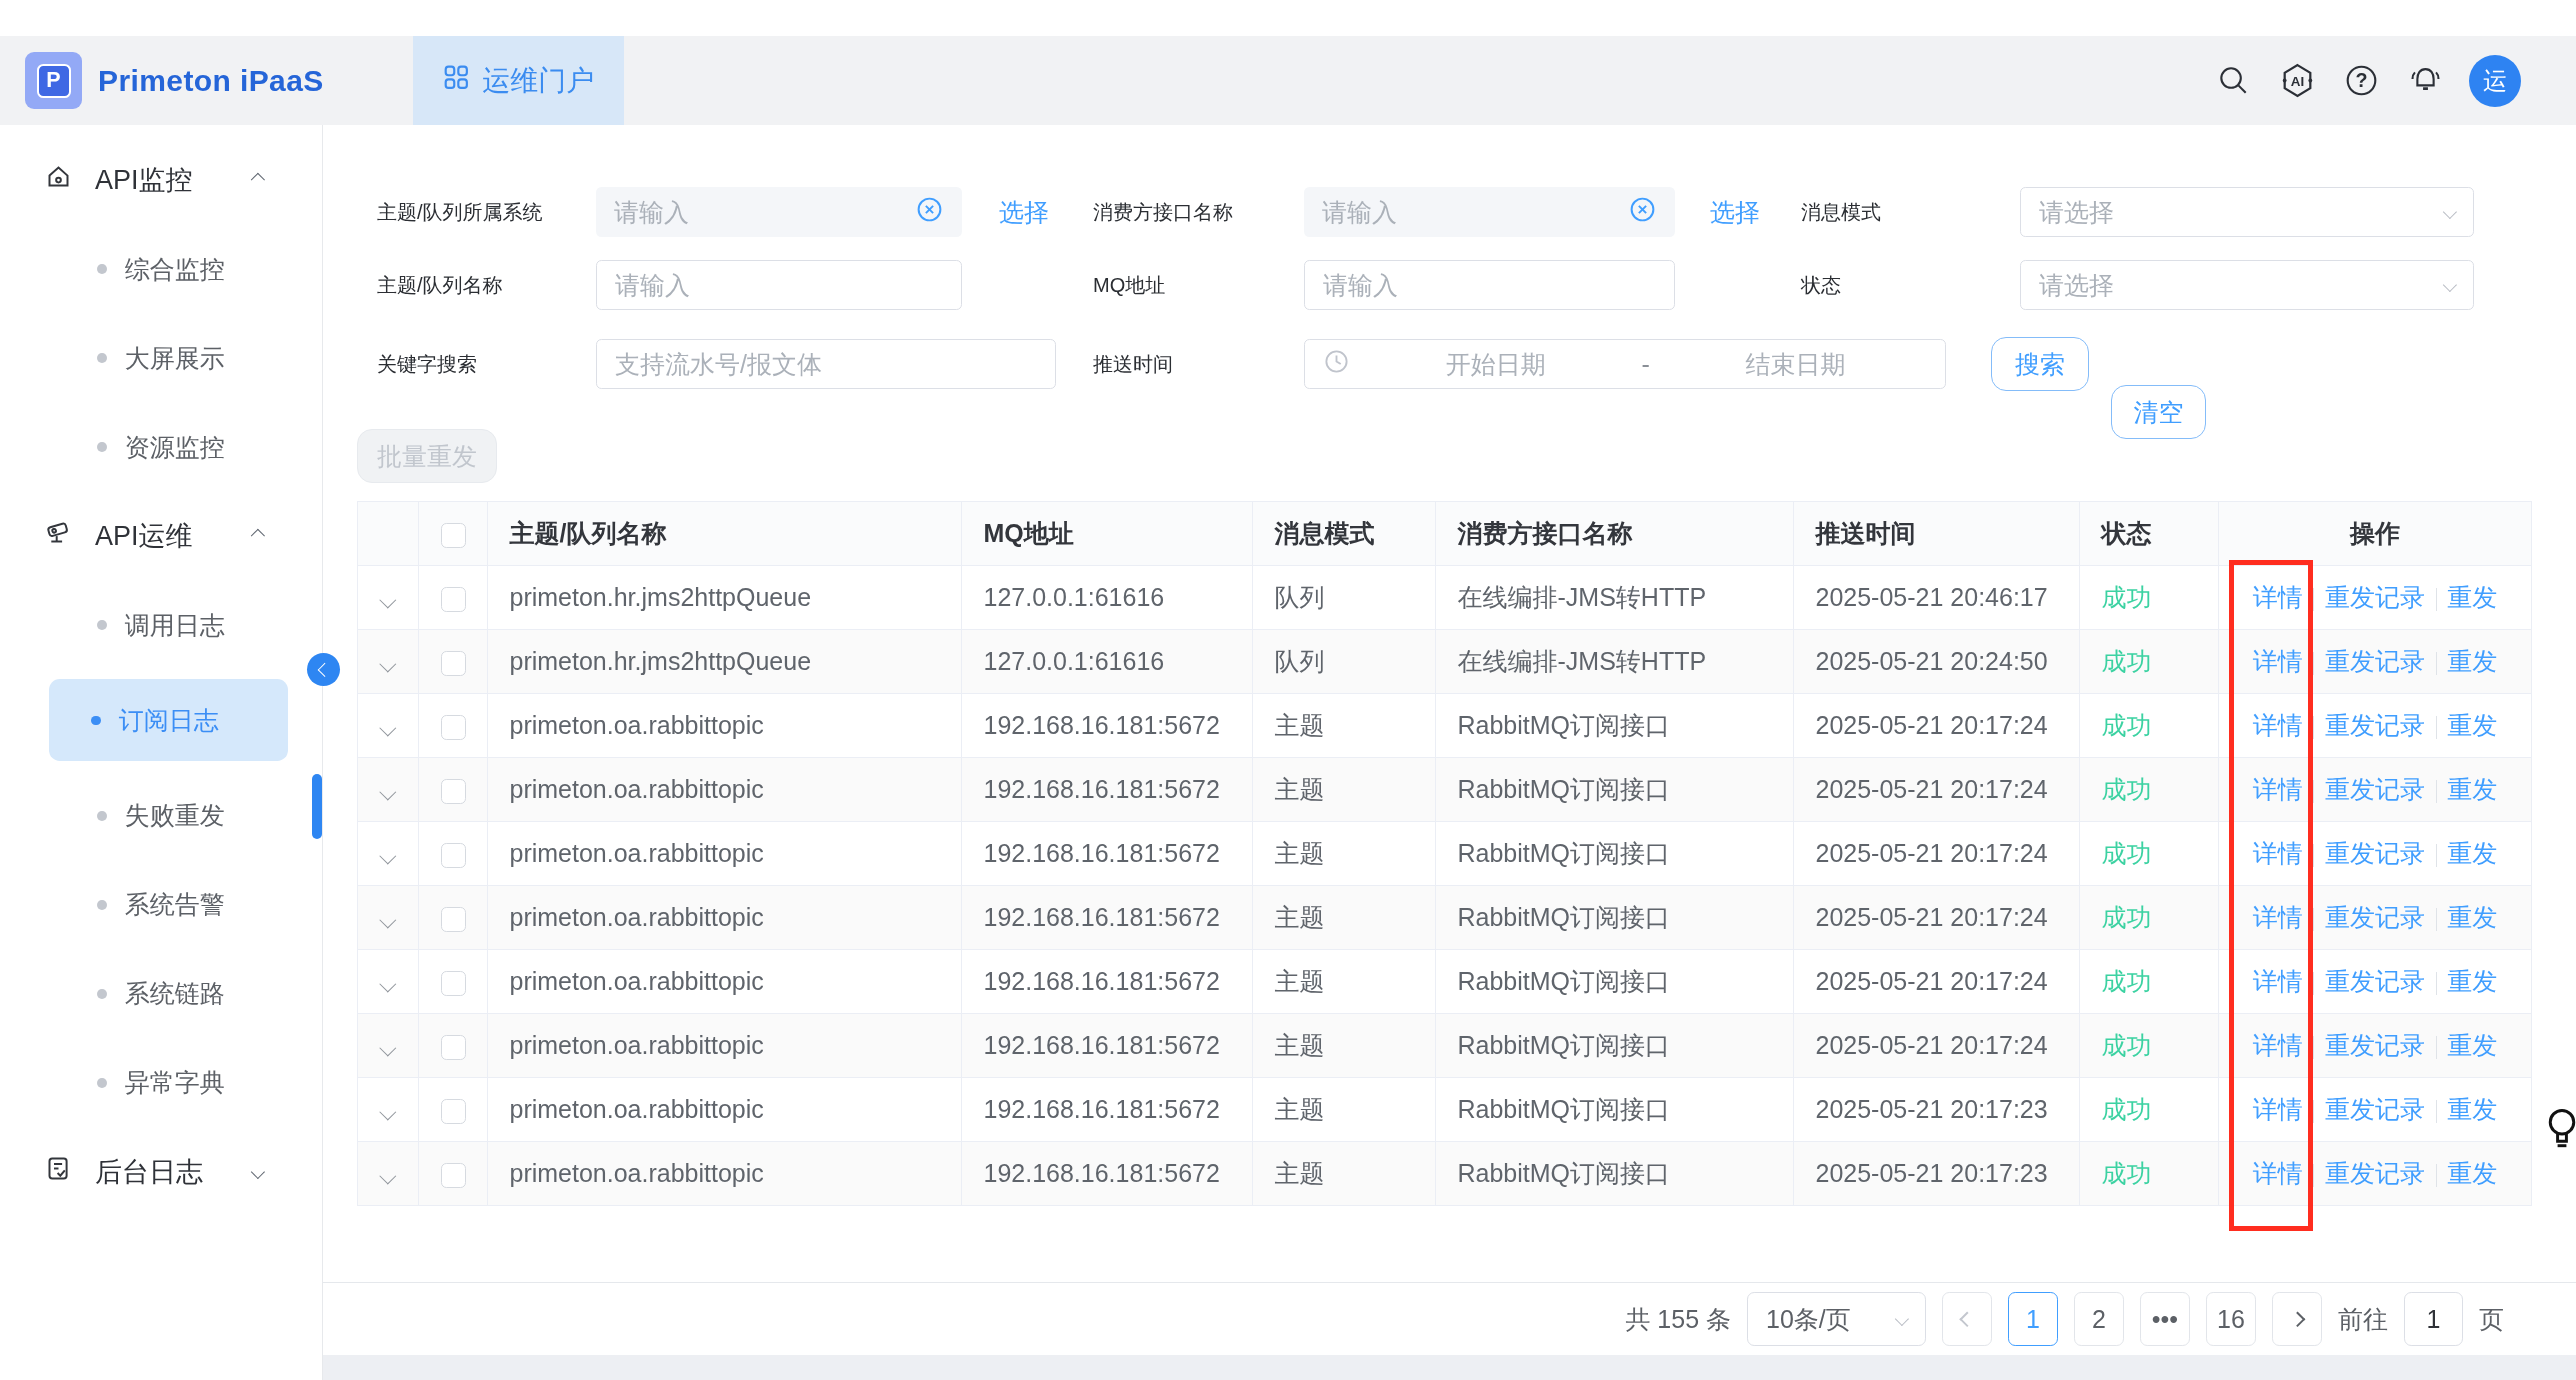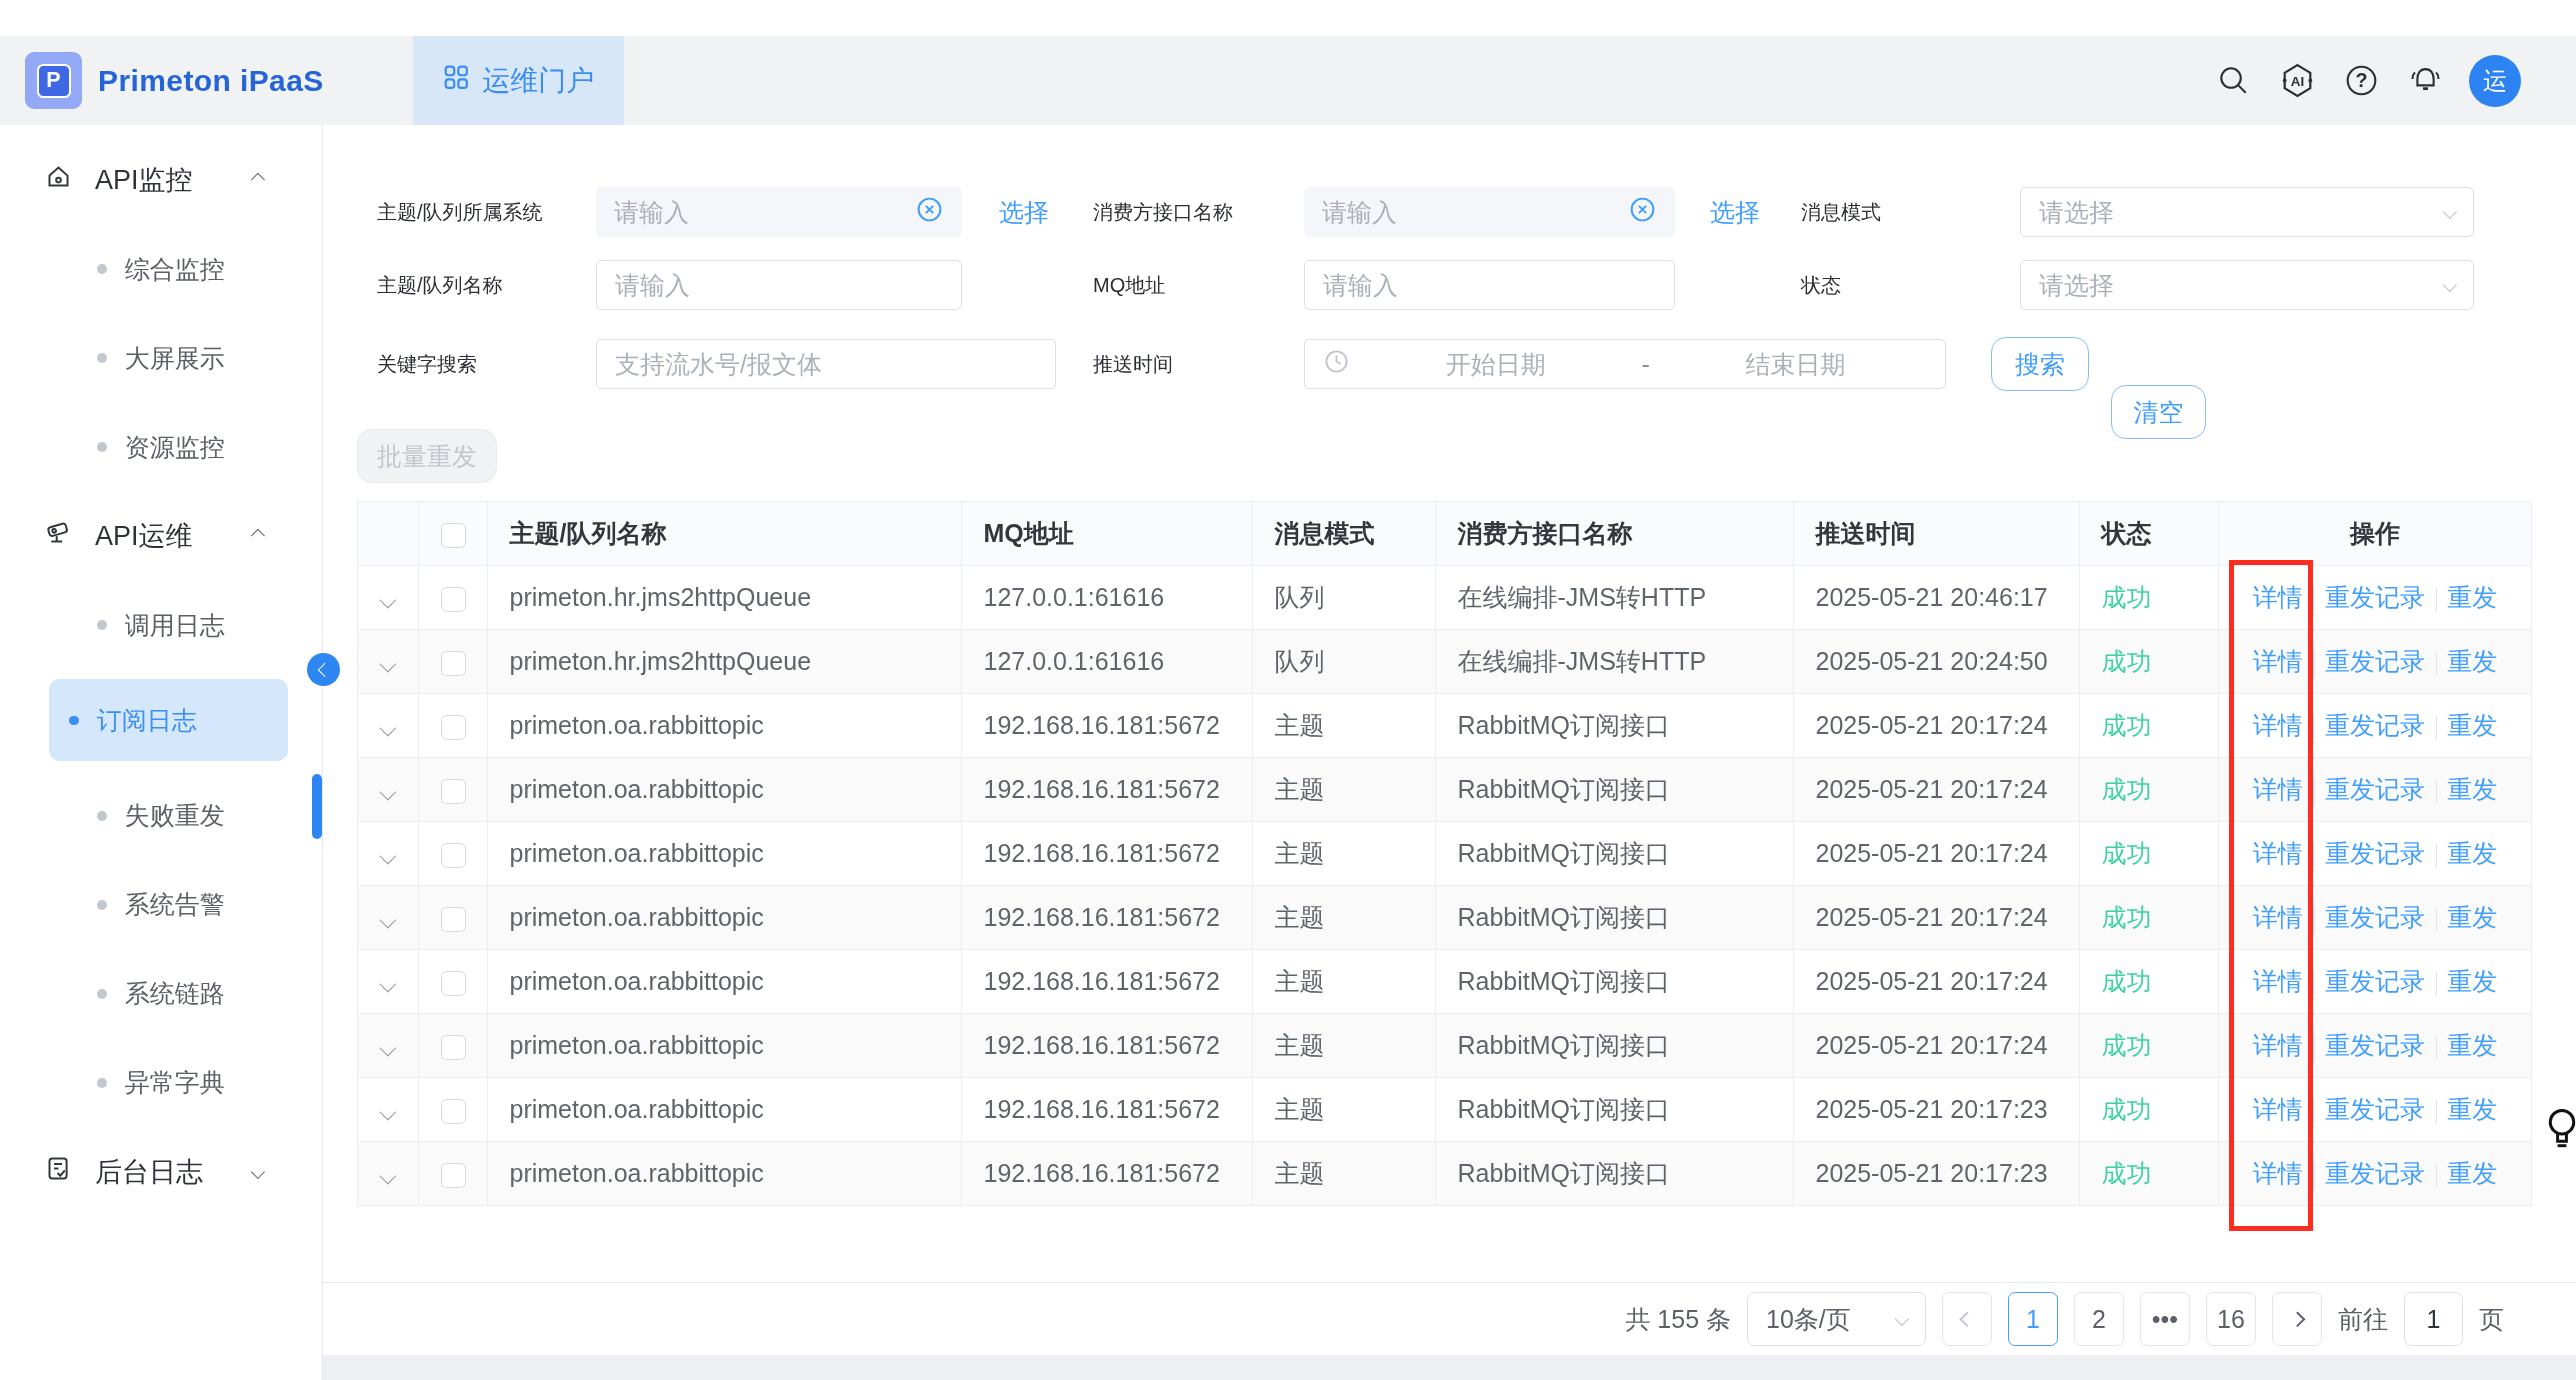--- a/index.html
+++ b/index.html
@@ -24,21 +24,21 @@
   .avatar { width:52px; height:52px; border-radius:50%; background:#2e83f2; color:#fff; font-size:24px; display:flex; align-items:center; justify-content:center; }
 
   
   .body { display:flex; height:1255px; }
   .sidebar { width:323px; min-width:323px; background:#fff; border-right:0.9px solid #e7e9ec; position:relative; padding-top:10.7px; }
   .menu-item { height:89px; display:flex; align-items:center; position:relative; cursor:pointer; }
   .m-section { padding-left:45px; gap:23px; font-size:27px; color:#2f3238; }
   .m-section .sec-chv { position:absolute; right:59px; }
   .m-sub { padding-left:97px; gap:18px; font-size:25px; color:#5c6066; }
   .dot { width:9.8px; height:9.8px; border-radius:50%; background:#c3c7ce; flex:0 0 auto; }
-  .m-sub.active { height:82px; margin:9.8px 34px 9.8px 49px; padding-left:20px; background:#d5e8fb; border-radius:10.7px; color:#3b8ef5; }
+  .m-sub.active { height:82px; margin:9.8px 34px 9.8px 49px; padding-left:42px; background:#d5e8fb; border-radius:10.7px; color:#3b8ef5; }
   .m-sub.active .dot { background:#3b8ef5; }
   .active-bar { position:absolute; right:0; top:649px; width:9.8px; height:65px; border-radius:5.4px; background:#2e86f2; }
   .collapse-toggle { position:absolute; left:307px; top:528px; width:33px; height:33px; border-radius:50%; background:#2e86f2; display:flex; align-items:center; justify-content:center; z-index:5; cursor:pointer; }
   .collapse-toggle .chv { margin-left:3.6px; }
 
   .content { flex:1; position:relative; background:#fff; }
 
   
   .chv { display:inline-block; width:12.5px; height:12.5px; border-right:2.2px solid currentColor; border-bottom:2.2px solid currentColor; }
   .chv.down  { transform:rotate(45deg); }

